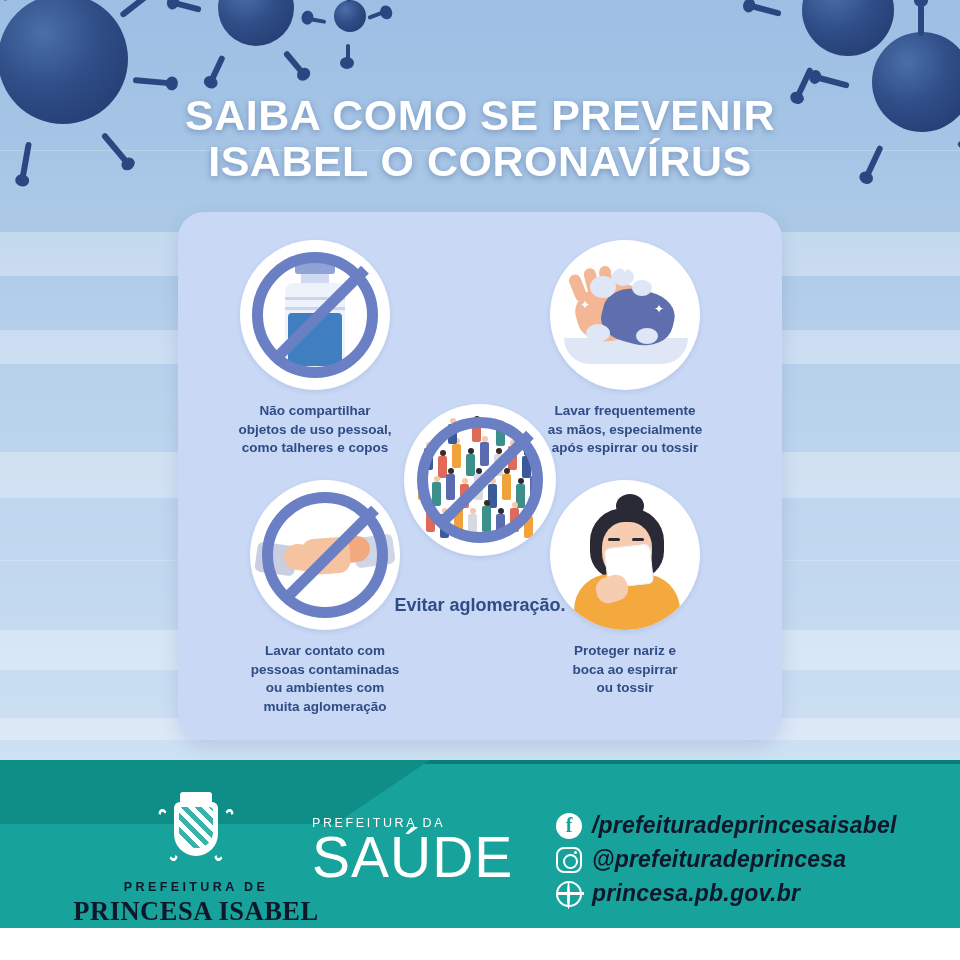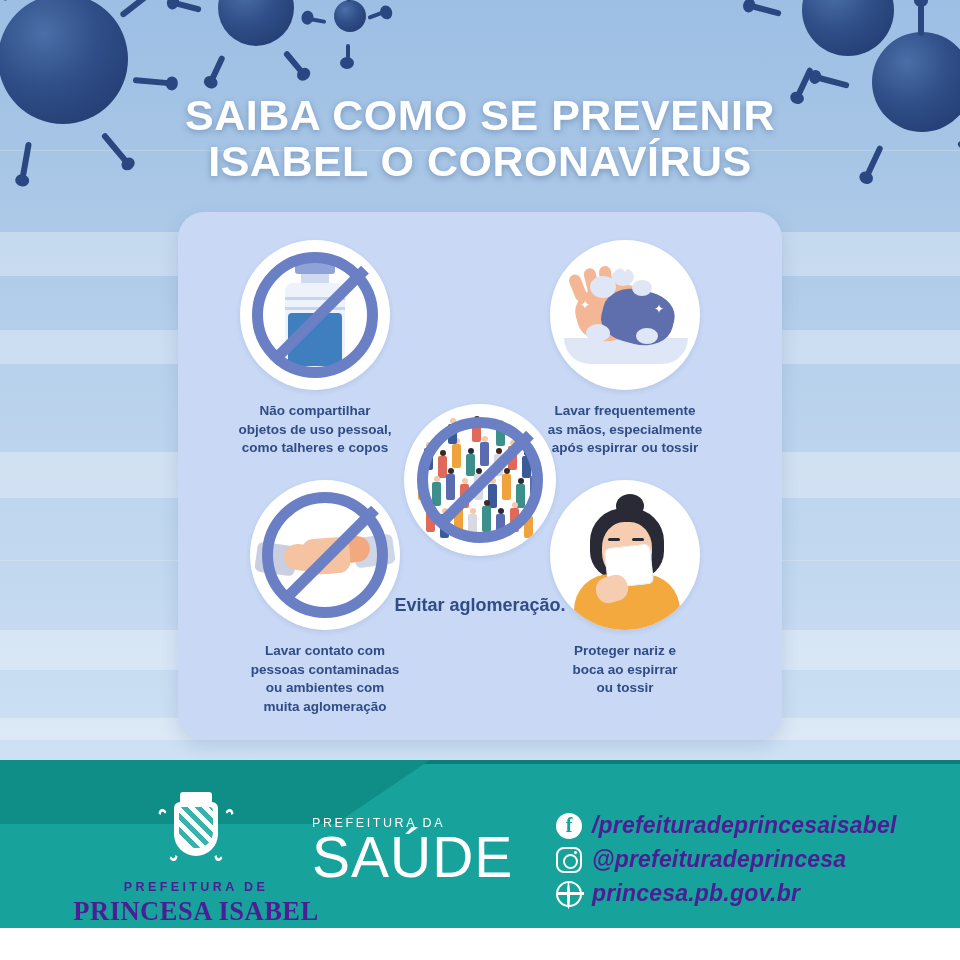--- a/index.html
+++ b/index.html
@@ -180,21 +180,21 @@
     clip-path:polygon(0 0, 100% 0, 78% 100%, 0 100%);
   }
   .footer .topline {
     position:absolute; left:0; right:0; top:0; height:4px; background:#0b7d78;
   }
   .footer .bottombar {
     position:absolute; left:0; right:0; bottom:0; height:32px; background:#ffffff;
   }
 
   .brand {
-    position:absolute; left:66px; top:30px; width:260px; text-align:center; color:#4c1d95;
+    position:absolute; left:66px; top:30px; width:260px; text-align:center; color:#0f172a;
   }
   .crest { width:72px; height:88px; margin:0 auto; position:relative; }
   .crest .shield {
     position:absolute; left:14px; top:12px; width:44px; height:54px;
     background:#ffffff; border-radius:6px 6px 22px 22px;
   }
   .crest .shield::after {
     content:""; position:absolute; left:5px; top:5px; right:5px; bottom:8px;
     background:repeating-linear-gradient(45deg,#17a39b 0 5px,#ffffff 5px 10px);
     border-radius:4px 4px 16px 16px;
@@ -221,21 +221,21 @@
 
   .sec {
     position:absolute; left:312px; top:56px; color:#fff;
   }
   .sec .small { font-size:12.5px; letter-spacing:2.6px; }
   .sec .big {
     font-size:57px; font-weight:normal; line-height:0.95; letter-spacing:1px;
     font-family:"Liberation Sans", sans-serif;
   }
 
-  .social { position:absolute; left:556px; top:52px; color:#4c1d95; }
+  .social { position:absolute; left:556px; top:52px; color:#0f172a; }
   .social .row { display:flex; align-items:center; gap:10px; margin-bottom:7px; }
   .social .txt { font-size:23px; font-style:italic; font-weight:bold; letter-spacing:0.2px; }
   .sic { width:26px; height:26px; flex:0 0 26px; position:relative; }
   .sic.fb { background:#fff; border-radius:50%; }
   .sic.fb::after {
     content:"f"; position:absolute; inset:0; color:#17a39b;
     font-weight:bold; font-size:20px; text-align:center; line-height:25px;
     font-family:"Liberation Serif", serif;
   }
   .sic.ig { border:2.5px solid #fff; border-radius:8px; }

